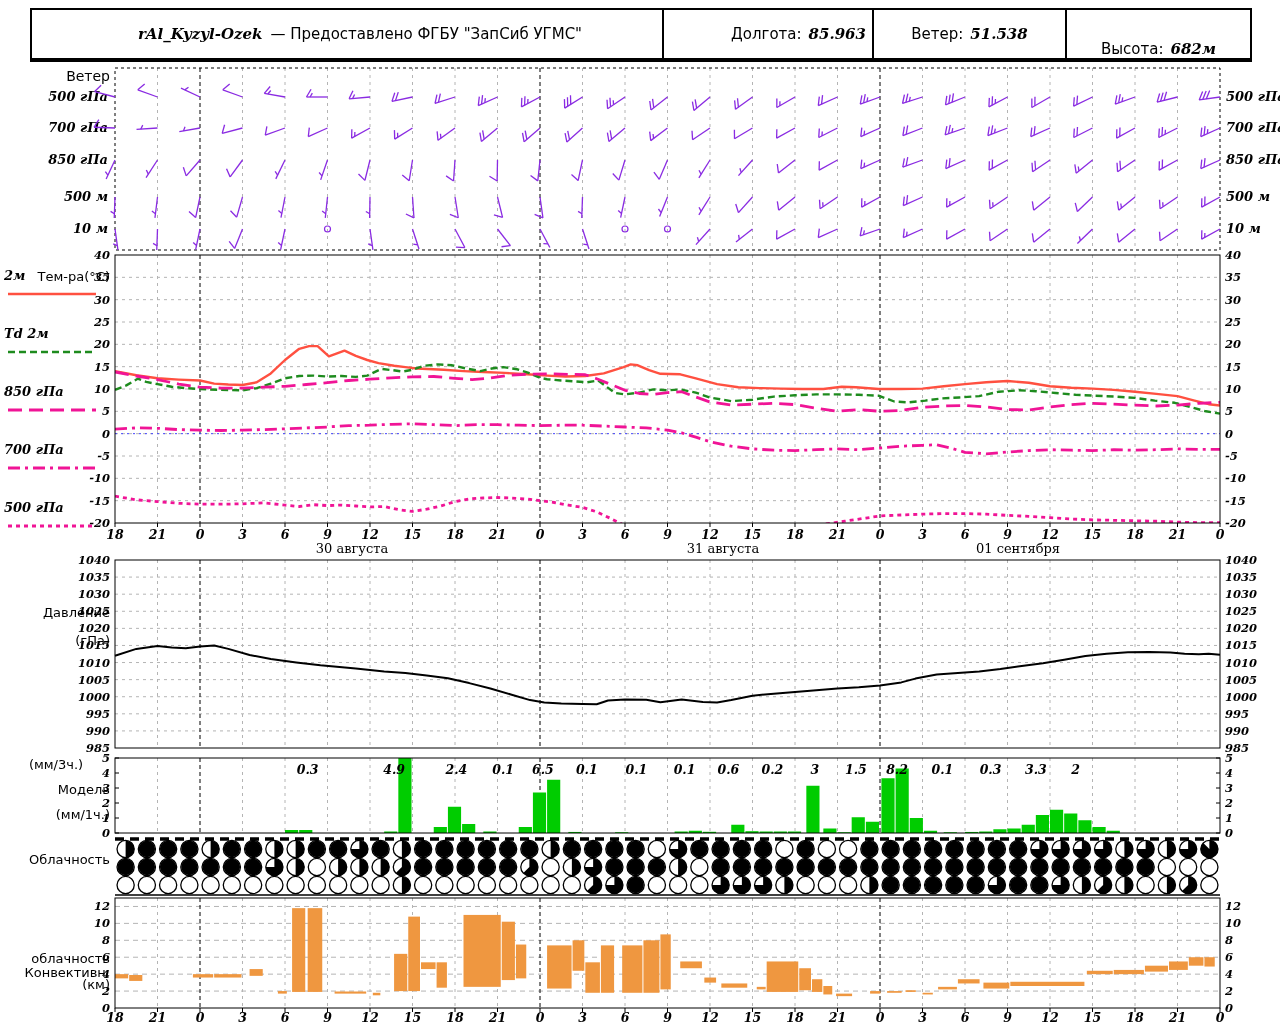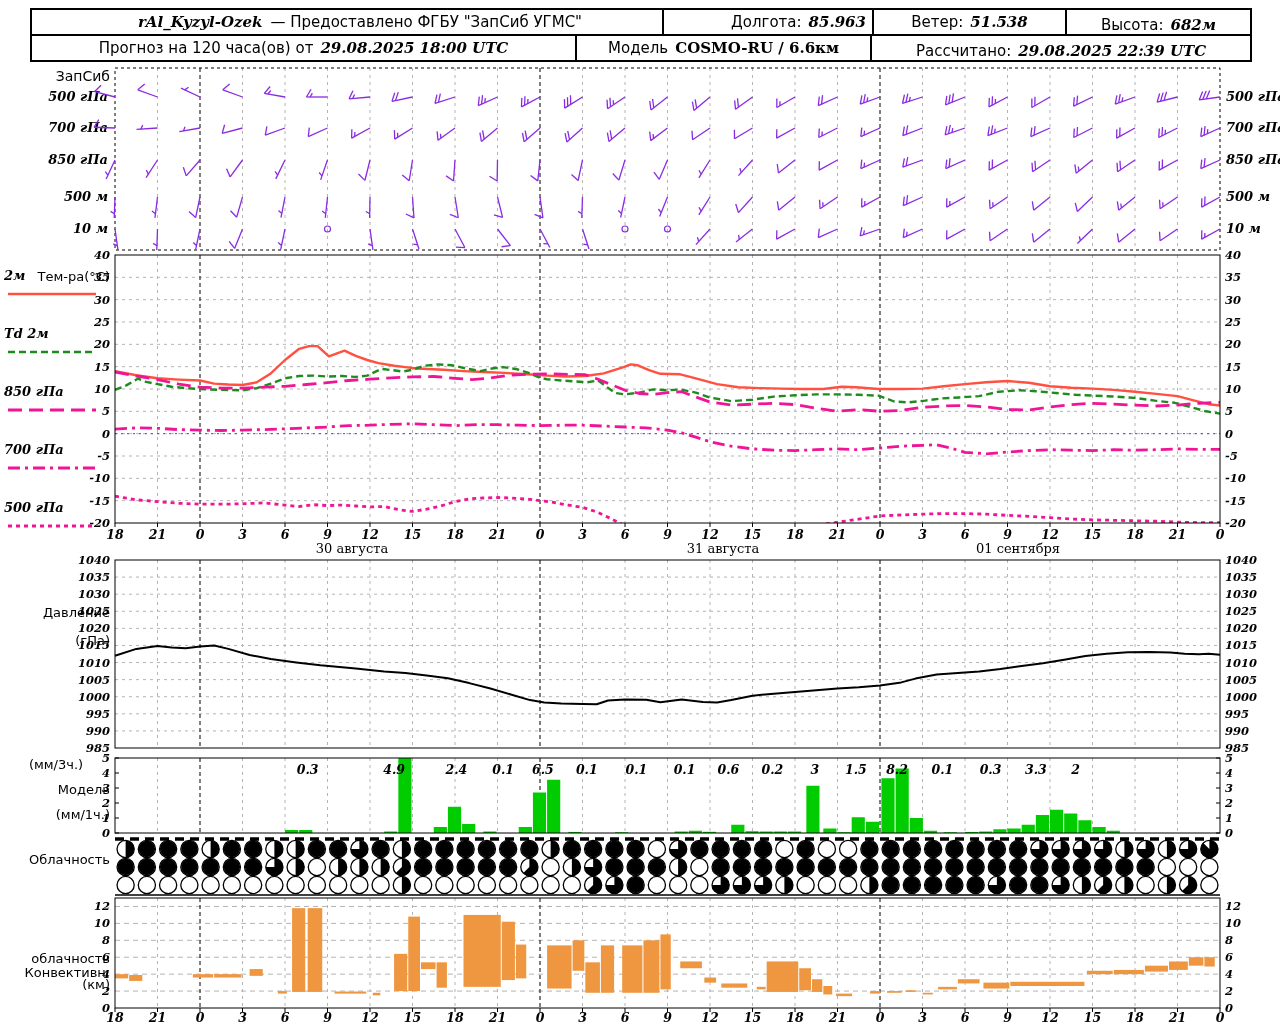--- a/index.html
+++ b/index.html
@@ -42,37 +42,23 @@
       </div>
       <div class="hcell" style="flex:0 0 193px;">
         <span>Ветер:</span>
         <span class="val">51.538</span>
       </div>
       <div class="hcell" style="flex:1;">
         <span>Высота:</span>
         <span class="val">682м</span>
       </div>
     </div>
-    <div class="hrow">
-      <div class="hcell" style="flex:0 0 545px;">
-        <span>Прогноз на 120 часа(ов) от</span>
-        <span class="val">29.08.2025 18:00 UTC</span>
-      </div>
-      <div class="hcell" style="flex:0 0 295px;">
-        <span>Модель</span>
-        <span class="mdl">COSMO-RU / 6.6км</span>
-      </div>
-      <div class="hcell" style="flex:1;">
-        <span>Рассчитано:</span>
-        <span class="val">29.08.2025 22:39 UTC</span>
-      </div>
-    </div>
   </div>
 
-  <div class="plab r112" style="top:68px;font-size:14px;">ЗапСиб</div>
+  <div class="plab r112" style="top:68px;font-size:14px;">Ветер</div>
   <div class="plab r112" style="top:269px;">Тем-ра(°C)</div>
   <div id="temp-legend">
       <div class="leg-item"><div class="leg-lbl">2м</div><svg width="96" height="8" style="position: static;">
           <line x1="4" y1="4" x2="92" y2="4" stroke="#ff5040" stroke-width="2.4"></line>
         </svg></div>
       <div class="leg-item"><div class="leg-lbl">Td 2м</div><svg width="96" height="8" style="position: static;">
           <line x1="4" y1="4" x2="92" y2="4" stroke="#1e8b1e" stroke-width="2.4" stroke-dasharray="7 4"></line>
         </svg></div>
       <div class="leg-item"><div class="leg-lbl">850 гПа</div><svg width="96" height="8" style="position: static;">
           <line x1="4" y1="4" x2="92" y2="4" stroke="#f01496" stroke-width="2.8" stroke-dasharray="14 7"></line>

